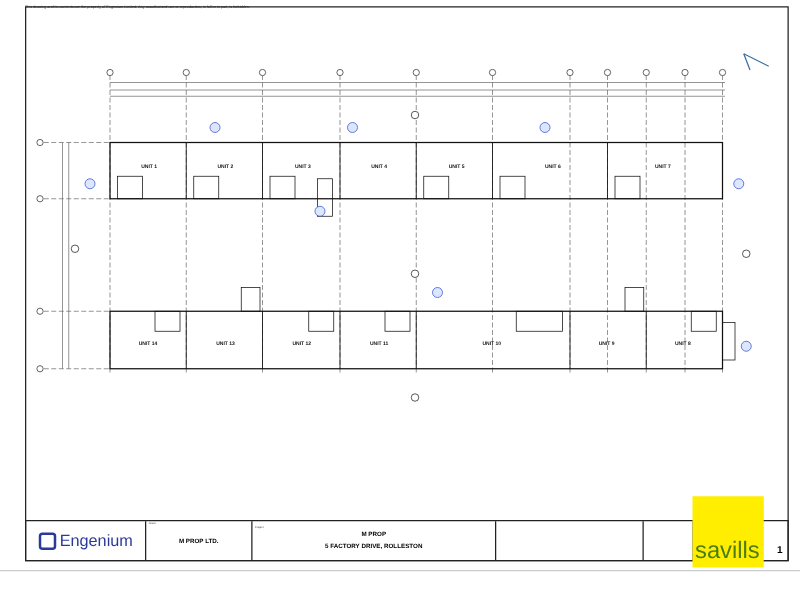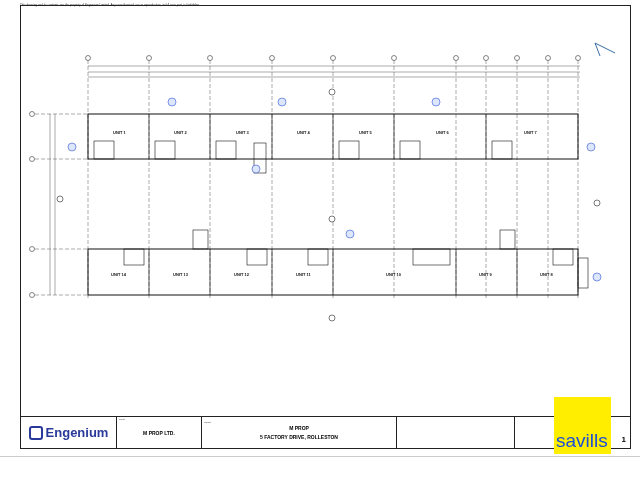--- a/index.html
+++ b/index.html
@@ -5,28 +5,28 @@
   html,body{margin:0;padding:0;background:#fff;}
   body{width:640px;height:480px;position:relative;overflow:hidden;font-family:"Liberation Sans",sans-serif;}
   .disclaimer{position:absolute;left:20px;top:3px;font-size:3px;color:#333;white-space:nowrap;}
   .sheet{position:absolute;left:20px;top:5px;width:611px;height:444px;border:1px solid #222;box-sizing:border-box;}
   .plan{position:absolute;left:0;top:0;width:640px;height:410px;}
   .unit-label{position:absolute;font-size:4px;font-weight:bold;color:#111;white-space:nowrap;}
   .titleblock{position:absolute;left:20px;top:416px;width:611px;height:33px;border:1px solid #222;box-sizing:border-box;display:flex;}
   .tb-cell{border-right:1px solid #222;box-sizing:border-box;position:relative;height:100%;}
   .logo{width:96px;display:flex;align-items:center;justify-content:center;gap:3px;}
   .logo-mark{width:14px;height:14px;border:2px solid #2a3a9a;border-radius:3px;box-sizing:border-box;}
-  .logo-text{font-size:13px;font-weight:bold;color:#2a3a9a;}
+  .logo-text{font-size:13px;font-weight:normal;color:#2a3a9a;}
   .client{width:85px;display:flex;align-items:center;justify-content:center;font-size:5px;font-weight:bold;}
   .project{width:195px;display:flex;flex-direction:column;align-items:center;justify-content:center;font-size:5px;font-weight:bold;line-height:9px;}
   .revtable{width:118px;}
   .apptable{width:40px;}
   .sheetinfo{flex:1;border-right:none;}
   .savills{position:absolute;left:554px;top:397px;width:57px;height:57px;background:#ffee00;}
-  .savills-text{position:absolute;left:2px;bottom:2px;font-size:19px;color:#1d4ed8;font-family:"Liberation Sans",sans-serif;}
+  .savills-text{position:absolute;left:2px;bottom:2px;font-size:19px;color:#4d7c0f;font-family:"Liberation Sans",sans-serif;}
   .sheetnum{position:absolute;right:4px;bottom:4px;font-size:8px;font-weight:bold;}
   .small-label{position:absolute;font-size:2px;color:#666;}
   .bottomline{position:absolute;left:0;top:456px;width:640px;height:1px;background:#ccc;}
 </style>
 </head>
 <body>
 
 <div class="disclaimer">This drawing and its contents are the property of Engenium Limited. Any unauthorised use or reproduction, in full or in part, is forbidden.</div>
 <div class="sheet"></div>
 

